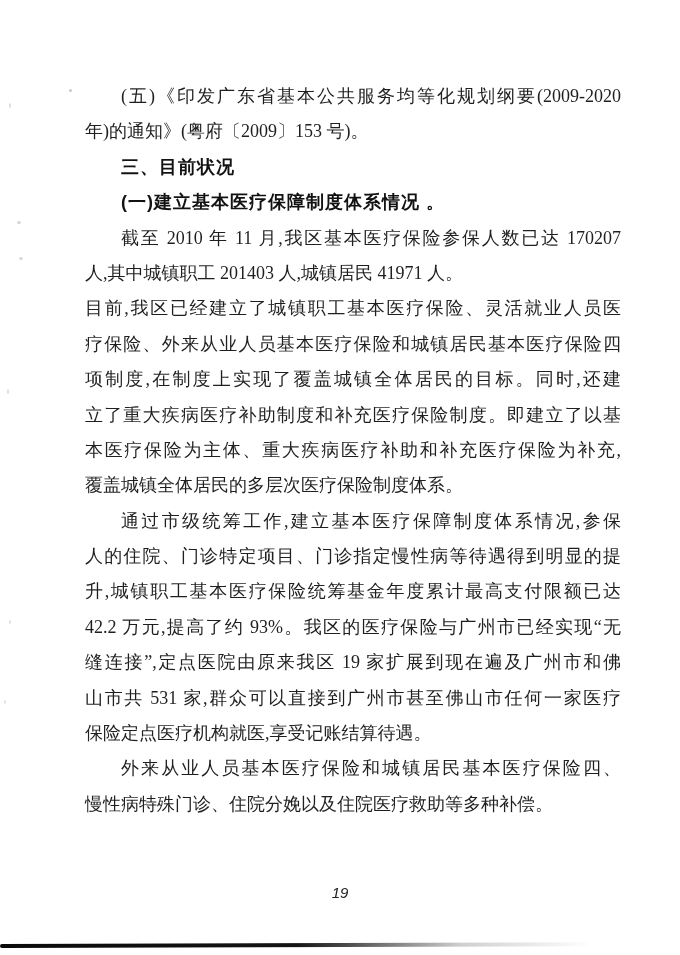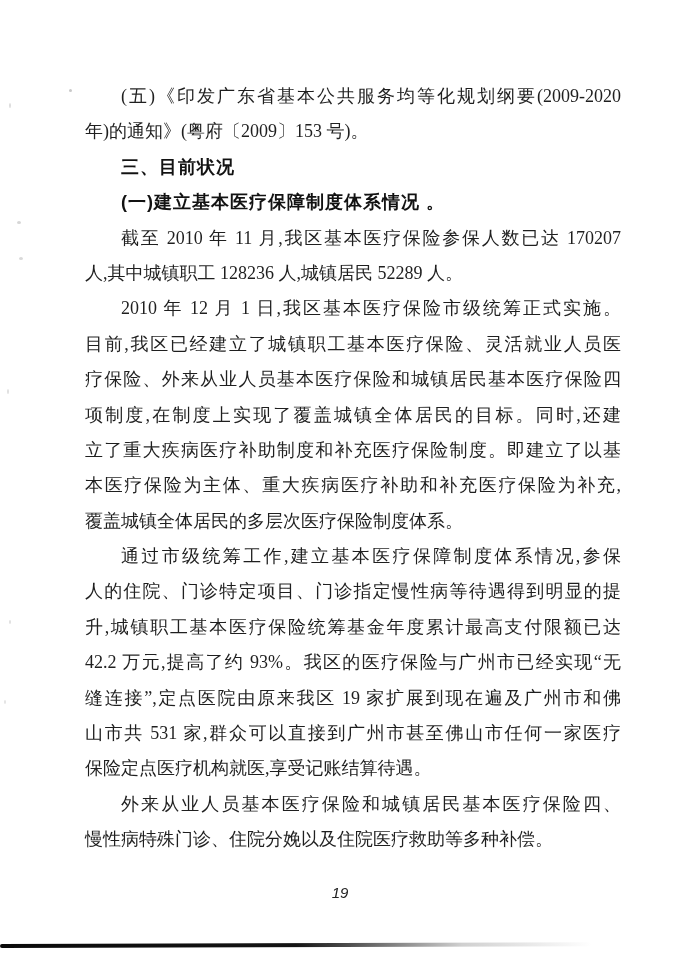--- a/index.html
+++ b/index.html
@@ -81,22 +81,21 @@
 </head>
 <body>
 
 <div class="page">
   <div class="text-block">
       <div class="line indent full">(五)《印发广东省基本公共服务均等化规划纲要(2009-2020</div>
       <div class="line">年)的通知》(粤府〔2009〕153 号)。</div>
       <div class="line indent bold">三、目前状况</div>
       <div class="line indent bold">(一)建立基本医疗保障制度体系情况 。</div>
       <div class="line indent full">截至 2010 年 11 月,我区基本医疗保险参保人数已达 170207</div>
-      <div class="line">人,其中城镇职工 128236 人,城镇居民 52289 人。</div>
-      <div class="line indent full">2010 年 12 月 1 日,我区基本医疗保险市级统筹正式实施。</div>
+      <div class="line">人,其中城镇职工 201403 人,城镇居民 41971 人。</div>
       <div class="line full">目前,我区已经建立了城镇职工基本医疗保险、灵活就业人员医</div>
       <div class="line full">疗保险、外来从业人员基本医疗保险和城镇居民基本医疗保险四</div>
       <div class="line full">项制度,在制度上实现了覆盖城镇全体居民的目标。同时,还建</div>
       <div class="line full">立了重大疾病医疗补助制度和补充医疗保险制度。即建立了以基</div>
       <div class="line full">本医疗保险为主体、重大疾病医疗补助和补充医疗保险为补充,</div>
       <div class="line">覆盖城镇全体居民的多层次医疗保险制度体系。</div>
       <div class="line indent full">通过市级统筹工作,建立基本医疗保障制度体系情况,参保</div>
       <div class="line full">人的住院、门诊特定项目、门诊指定慢性病等待遇得到明显的提</div>
       <div class="line full">升,城镇职工基本医疗保险统筹基金年度累计最高支付限额已达</div>
       <div class="line full">42.2 万元,提高了约 93%。我区的医疗保险与广州市已经实现“无</div>

